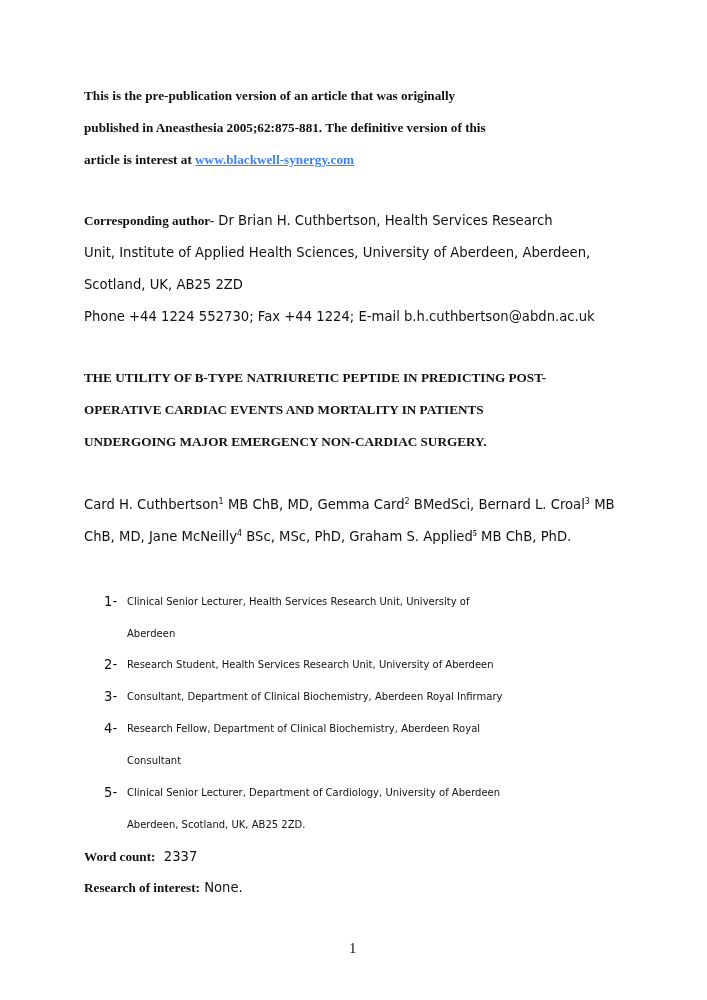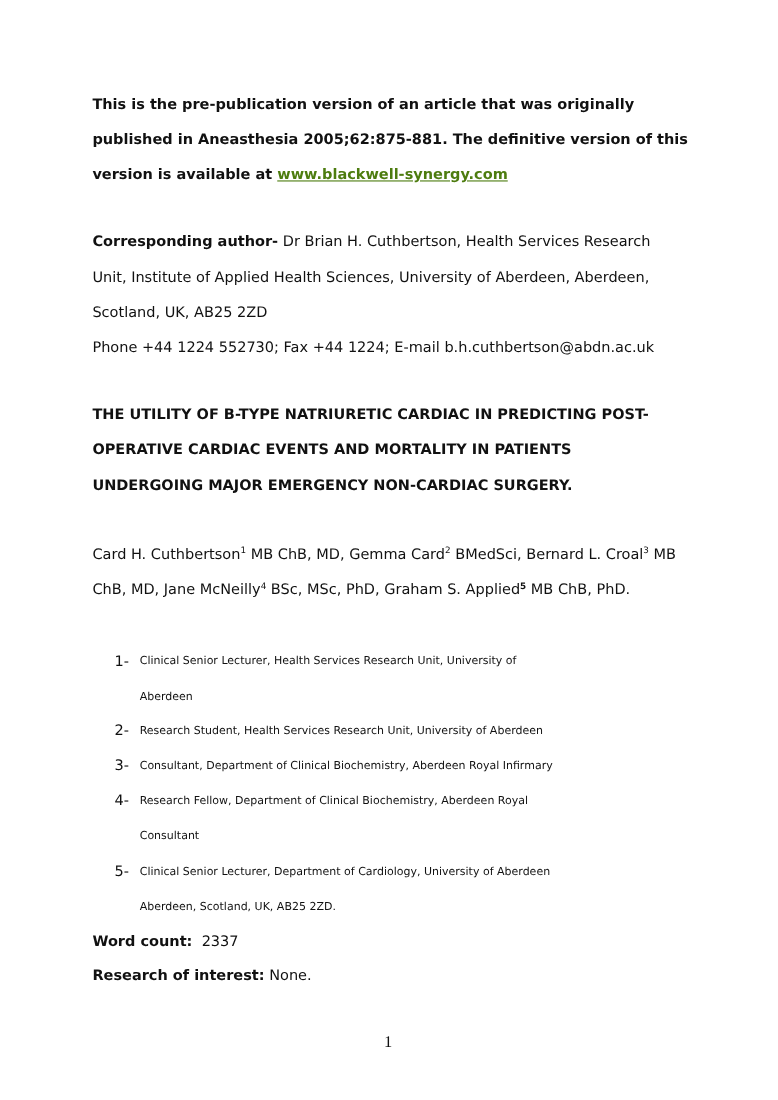--- a/index.html
+++ b/index.html
@@ -1,42 +1,42 @@
 <!DOCTYPE html>
 <html><head>
   <meta charset="utf-8">
   <style>
     html, body { margin: 0; padding: 0; background: #ffffff; }
     body { width: 707px; height: 1000px; position: relative; overflow: hidden;
            font-family: "DejaVu Sans", sans-serif; color: #111111; }
     .line { position: absolute; left: 84px; font-size: 13.2px; white-space: nowrap; line-height: 16px; }
-    .b { font-weight: bold; }
-    a.link { color: #4d7c0f; text-decoration: underline; font-weight: bold; }
+    .b { font-weight: bold; font-family: Liberation Serif, serif; }
+    a.link { color: #3b82f6; text-decoration: underline; font-weight: bold; }
     sup { font-size: 8px; vertical-align: 5px; line-height: 0; }
     .aff-num { position: absolute; left: 104px; font-size: 13.2px; line-height: 16px; white-space: nowrap; }
     .aff-txt { position: absolute; left: 127px; font-size: 10px; line-height: 16px; white-space: nowrap; }
     .page-num { position: absolute; left: 349px; top: 940px; font-family: "Liberation Serif", serif; font-size: 15px; }
   </style>
 </head>
 <body>
 
 <div class="line b" style="top:88px">This  is the pre-publication version of an article that was originally</div>
 <div class="line b" style="top:120px">published in Aneasthesia 2005;62:875-881. The definitive version of this</div>
 <div class="line b" style="top:152px">
-  <span>version is available at </span><a class="link" href="#">www.blackwell-synergy.com</a>
+  <span>article is interest at </span><a class="link" href="#">www.blackwell-synergy.com</a>
 </div>
 
 <div class="line" style="top:213px">
   <span class="b">Corresponding author-</span><span> Dr Brian H. Cuthbertson, Health Services Research</span>
 </div>
 <div class="line" style="top:245px">Unit, Institute of Applied Health Sciences, University of Aberdeen, Aberdeen,</div>
 <div class="line" style="top:277px">Scotland, UK, AB25 2ZD</div>
 <div class="line" style="top:309px">Phone +44 1224 552730; Fax +44 1224; E-mail b.h.cuthbertson@abdn.ac.uk</div>
 
-<div class="line b" style="top:370px">THE UTILITY OF B-TYPE NATRIURETIC CARDIAC IN PREDICTING POST-</div>
+<div class="line b" style="top:370px">THE UTILITY OF B-TYPE NATRIURETIC PEPTIDE IN PREDICTING POST-</div>
 <div class="line b" style="top:402px">OPERATIVE CARDIAC EVENTS AND MORTALITY IN PATIENTS</div>
 <div class="line b" style="top:434px">UNDERGOING MAJOR EMERGENCY NON-CARDIAC SURGERY.</div>
 
 <div class="line" style="top:497px">
   <span>Card H. Cuthbertson</span><sup>1</sup><span> MB ChB, MD, Gemma Card</span><sup>2</sup><span> BMedSci, Bernard L. Croal</span><sup>3</sup><span> MB</span>
 </div>
 <div class="line" style="top:529px">
   <span>ChB, MD, Jane McNeilly</span><sup>4</sup><span> BSc, MSc, PhD, Graham S. Applied</span><sup class="b">5</sup><span> MB ChB, PhD.</span>
 </div>
 

